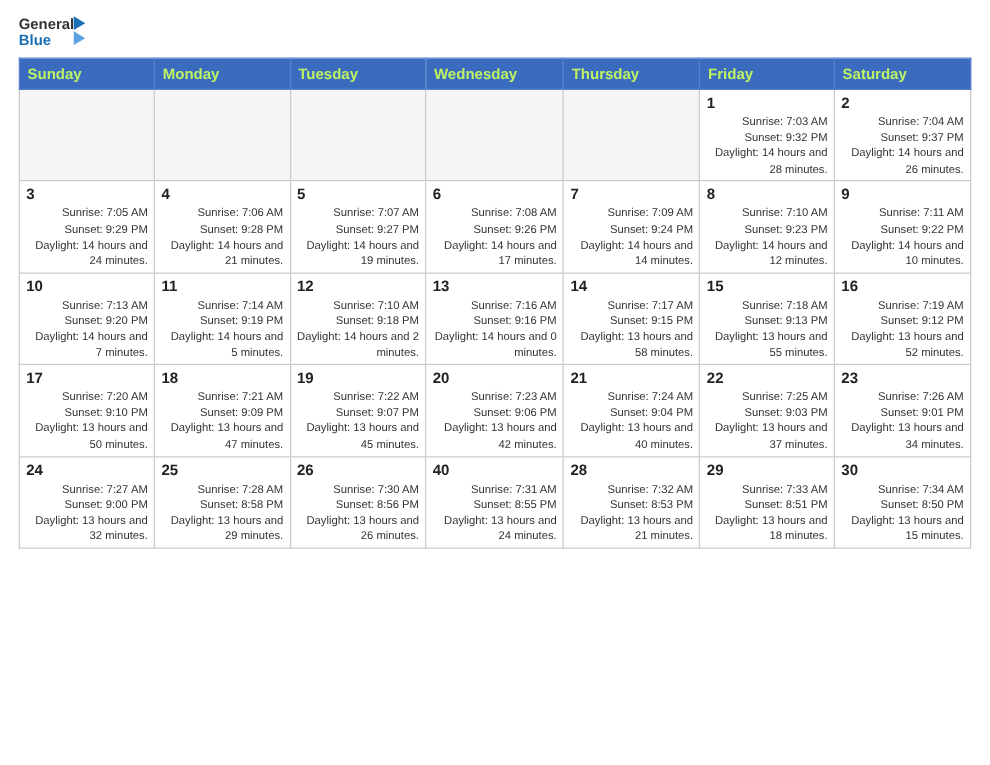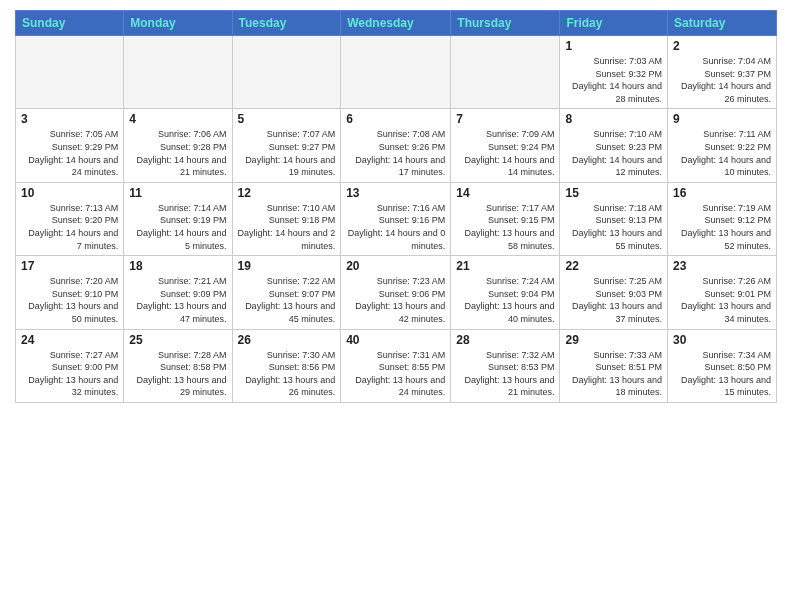--- a/index.html
+++ b/index.html
@@ -44,21 +44,21 @@
       font-size: 14px;
       color: #555;
     }
     .calendar {
       width: 100%;
       border-collapse: collapse;
       border: 1px solid #ccc;
     }
     .calendar th {
       background: #3a6bbf;
-      color: #5eead4;
+      color: #bef264;
       text-align: left;
       padding: 5px 6px;
       font-size: 12px;
       font-weight: bold;
       border: 1px solid #5580cc;
     }
     .calendar td {
       vertical-align: top;
       border: 1px solid #ccc;
       padding: 3px 5px;
@@ -88,20 +88,34 @@
       background: #f5f5f5;
     }
     .last-row td.has-data {
       background: #fff;
     }
   </style>
 </head>
 <body>
 
 <div class="page">
+  <div class="header">
+    <div class="logo">
+      <svg class="logo-icon" viewBox="0 0 60 30" style="width: 55px; height: 30px;">
+          <text x="0" y="13" font-size="13" font-weight="bold" fill="#333">General</text>
+          <text x="0" y="27" font-size="13" font-weight="bold" fill="#1a6eb5">Blue</text>
+          <polygon points="48,2 58,8 48,14" fill="#1a6eb5"></polygon>
+          <polygon points="48,15 58,21 48,27" fill="#5ba3e0"></polygon>
+        </svg>
+    </div>
+    <div class="title-block">
+      <div class="month-year"></div>
+      <div class="location"></div>
+    </div>
+  </div>
 
   <table class="calendar">
     <thead>
       <tr>
       <th>Sunday</th>
           <th>Monday</th>
           <th>Tuesday</th>
           <th>Wednesday</th>
           <th>Thursday</th>
           <th>Friday</th>

